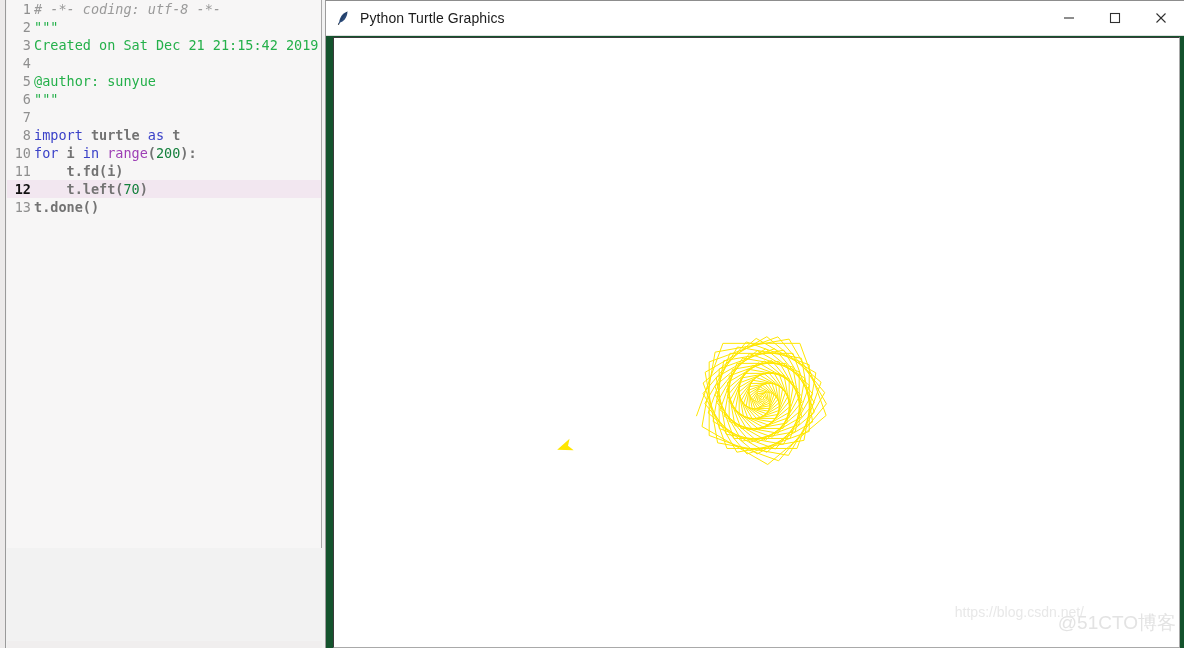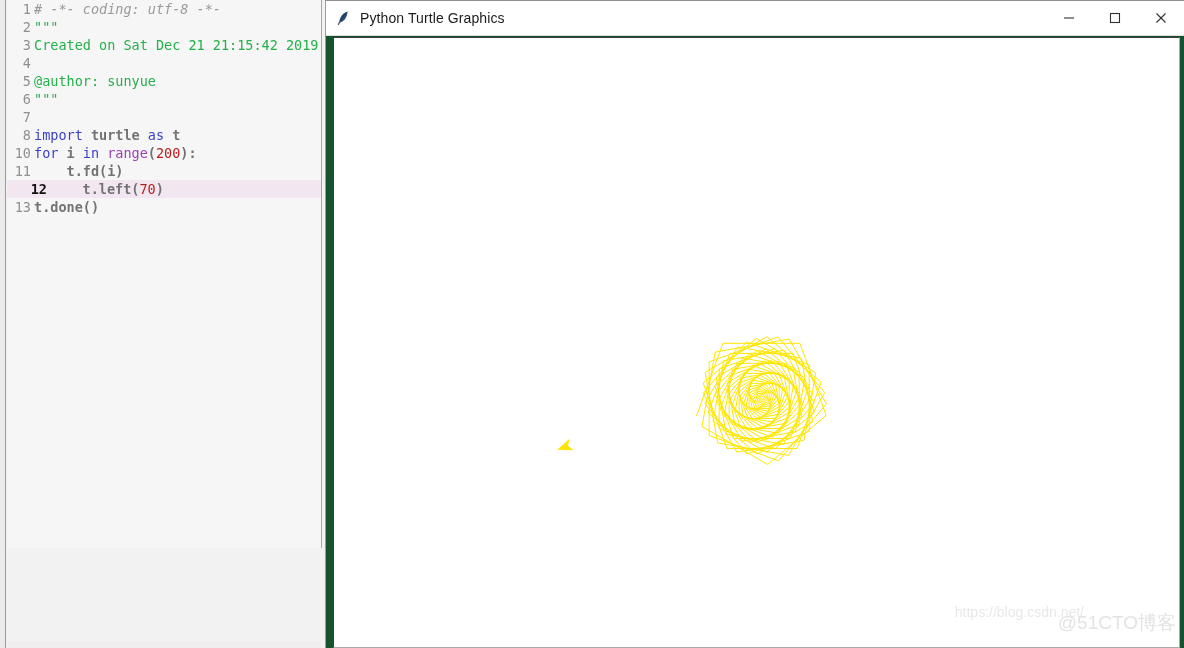--- a/index.html
+++ b/index.html
@@ -62,31 +62,30 @@
     width: 24px;
     text-align: right;
     color: #8f8f8f;
     font-family: "DejaVu Sans Mono", monospace;
     font-size: 13.5px;
     user-select: none;
   }
   .code-line.current .lineno {
     color: #111;
     font-weight: bold;
-    margin-left: 16px;
   }
   .codetext {
     display: inline-block;
     padding-left: 3px;
   }
   .tok-comment { color: #9a9a9a; font-style: italic; }
   .tok-string  { color: #24b04a; }
   .tok-kw      { color: #3a41c8; }
   .tok-fn      { color: #9d3fb5; }
-  .tok-num     { color: #b91c1c; }
+  .tok-num     { color: #15803d; }
   .tok-plain   { color: #737373; font-weight: bold; }
   #editor-bottom-scroll {
     position: absolute;
     left: 7px;
     bottom: 0;
     width: 315px;
     height: 7px;
     background: #f0eeee;
   }
 

